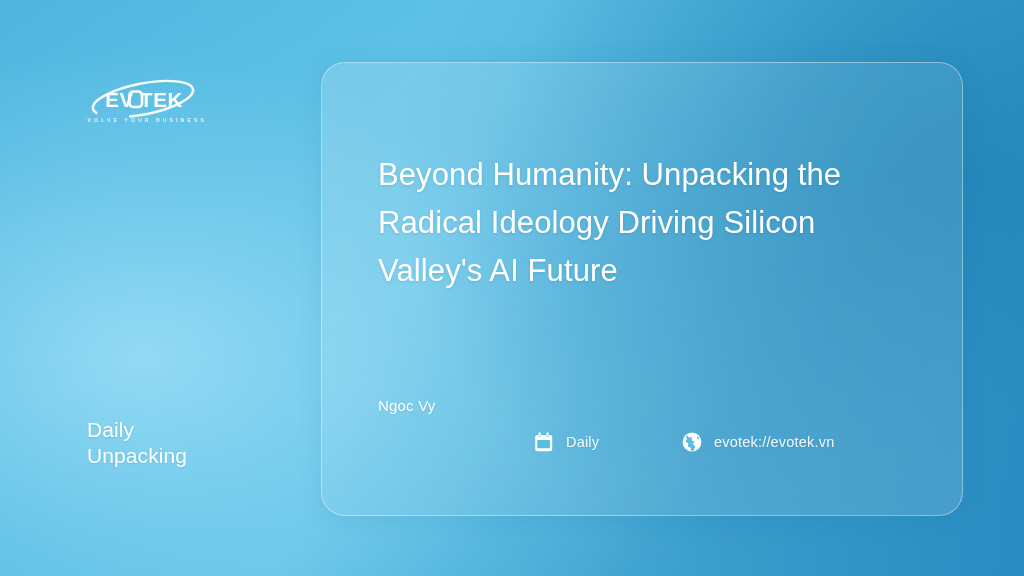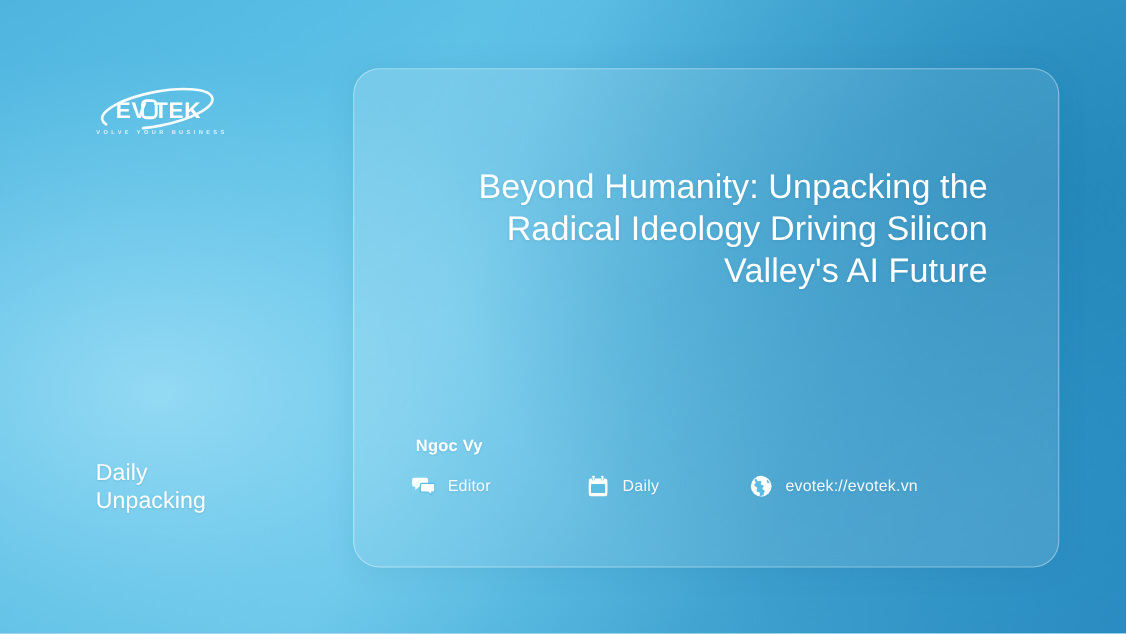--- a/index.html
+++ b/index.html
@@ -71,34 +71,33 @@
     box-sizing: border-box;
   }
 
   .card-title {
     position: absolute;
     left: 56px;
     top: 88px;
     width: 520px;
     color: #ffffff;
     font-size: 31px;
-    line-height: 38px;
+    line-height: 48px;
     font-weight: 400;
     letter-spacing: 0.1px;
     text-shadow: 0 1px 3px rgba(20,90,130,0.15);
-    text-align: right;
   }
 
   .byline {
     position: absolute;
     left: 56px;
     top: 334px;
     color: #ffffff;
     font-size: 15px;
-    font-weight: 700;
+    font-weight: 400;
     letter-spacing: 0.2px;
     text-shadow: 0 1px 2px rgba(20,90,130,0.15);
   }
 
   .meta-row {
     position: absolute;
     left: 52px;
     top: 362px;
     width: 560px;
     height: 34px;
@@ -157,29 +156,20 @@
   </div>
 
   <div class="card">
 
     <div class="card-title">Beyond Humanity: Unpacking the Radical Ideology Driving Silicon Valley's AI Future</div>
 
     <div class="byline">Ngoc Vy</div>
 
     <div class="meta-row">
 
-      <div class="meta-item m0">
-        <span class="meta-icon">
-          <svg width="22" height="22" viewBox="0 0 22 22" aria-hidden="true">
-            <path d="M2.2 3.3h11.4a1.5 1.5 0 0 1 1.5 1.5v5.2a1.5 1.5 0 0 1-1.5 1.5H7.0L3.6 14.4v-2.9H2.2A1.5 1.5 0 0 1 .7 10V4.8a1.5 1.5 0 0 1 1.5-1.5z" fill="#ffffff"></path>
-            <path d="M9.6 8.4h10.2a1.5 1.5 0 0 1 1.5 1.5v5.0a1.5 1.5 0 0 1-1.5 1.5h-1.3v2.8L15.1 16.4H9.6a1.5 1.5 0 0 1-1.5-1.5V9.9a1.5 1.5 0 0 1 1.5-1.5z" fill="#ffffff" stroke="#5cbde3" stroke-width="1.1"></path>
-          </svg>
-        </span>
-        <span class="meta-label">Editor</span>
-      </div>
 
       <div class="meta-item m1">
         <span class="meta-icon">
           <svg width="22" height="22" viewBox="0 0 22 22" aria-hidden="true">
             <rect x="5.4" y="1.4" width="2.4" height="4.4" rx="1.1" fill="#ffffff"></rect>
             <rect x="13.4" y="1.4" width="2.4" height="4.4" rx="1.1" fill="#ffffff"></rect>
             <rect x="2.2" y="4.0" width="17.0" height="16.2" rx="2.2" fill="#ffffff"></rect>
             <rect x="4.3" y="9.0" width="12.8" height="8.2" rx="0.8" fill="#5cbde3"></rect>
             <rect x="5.4" y="2.6" width="2.4" height="3.0" fill="#5cbde3"></rect>
             <rect x="13.4" y="2.6" width="2.4" height="3.0" fill="#5cbde3"></rect>

